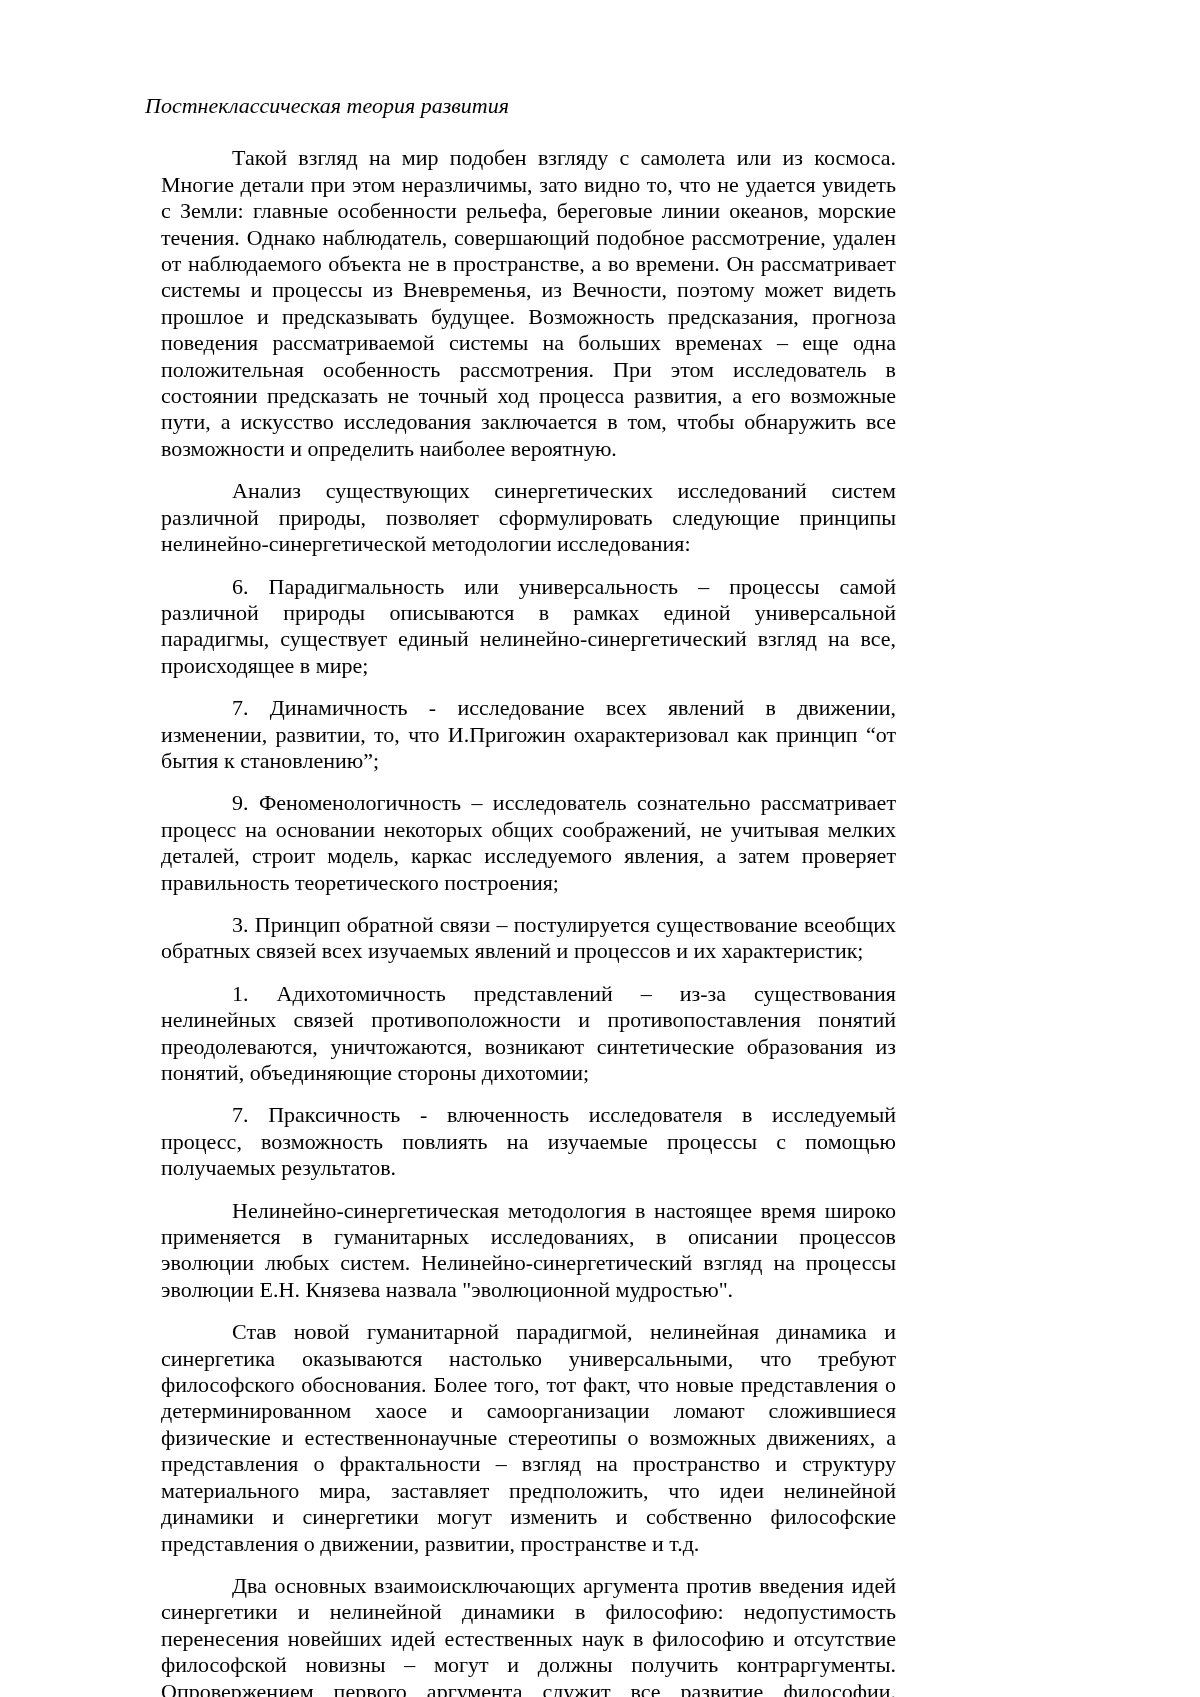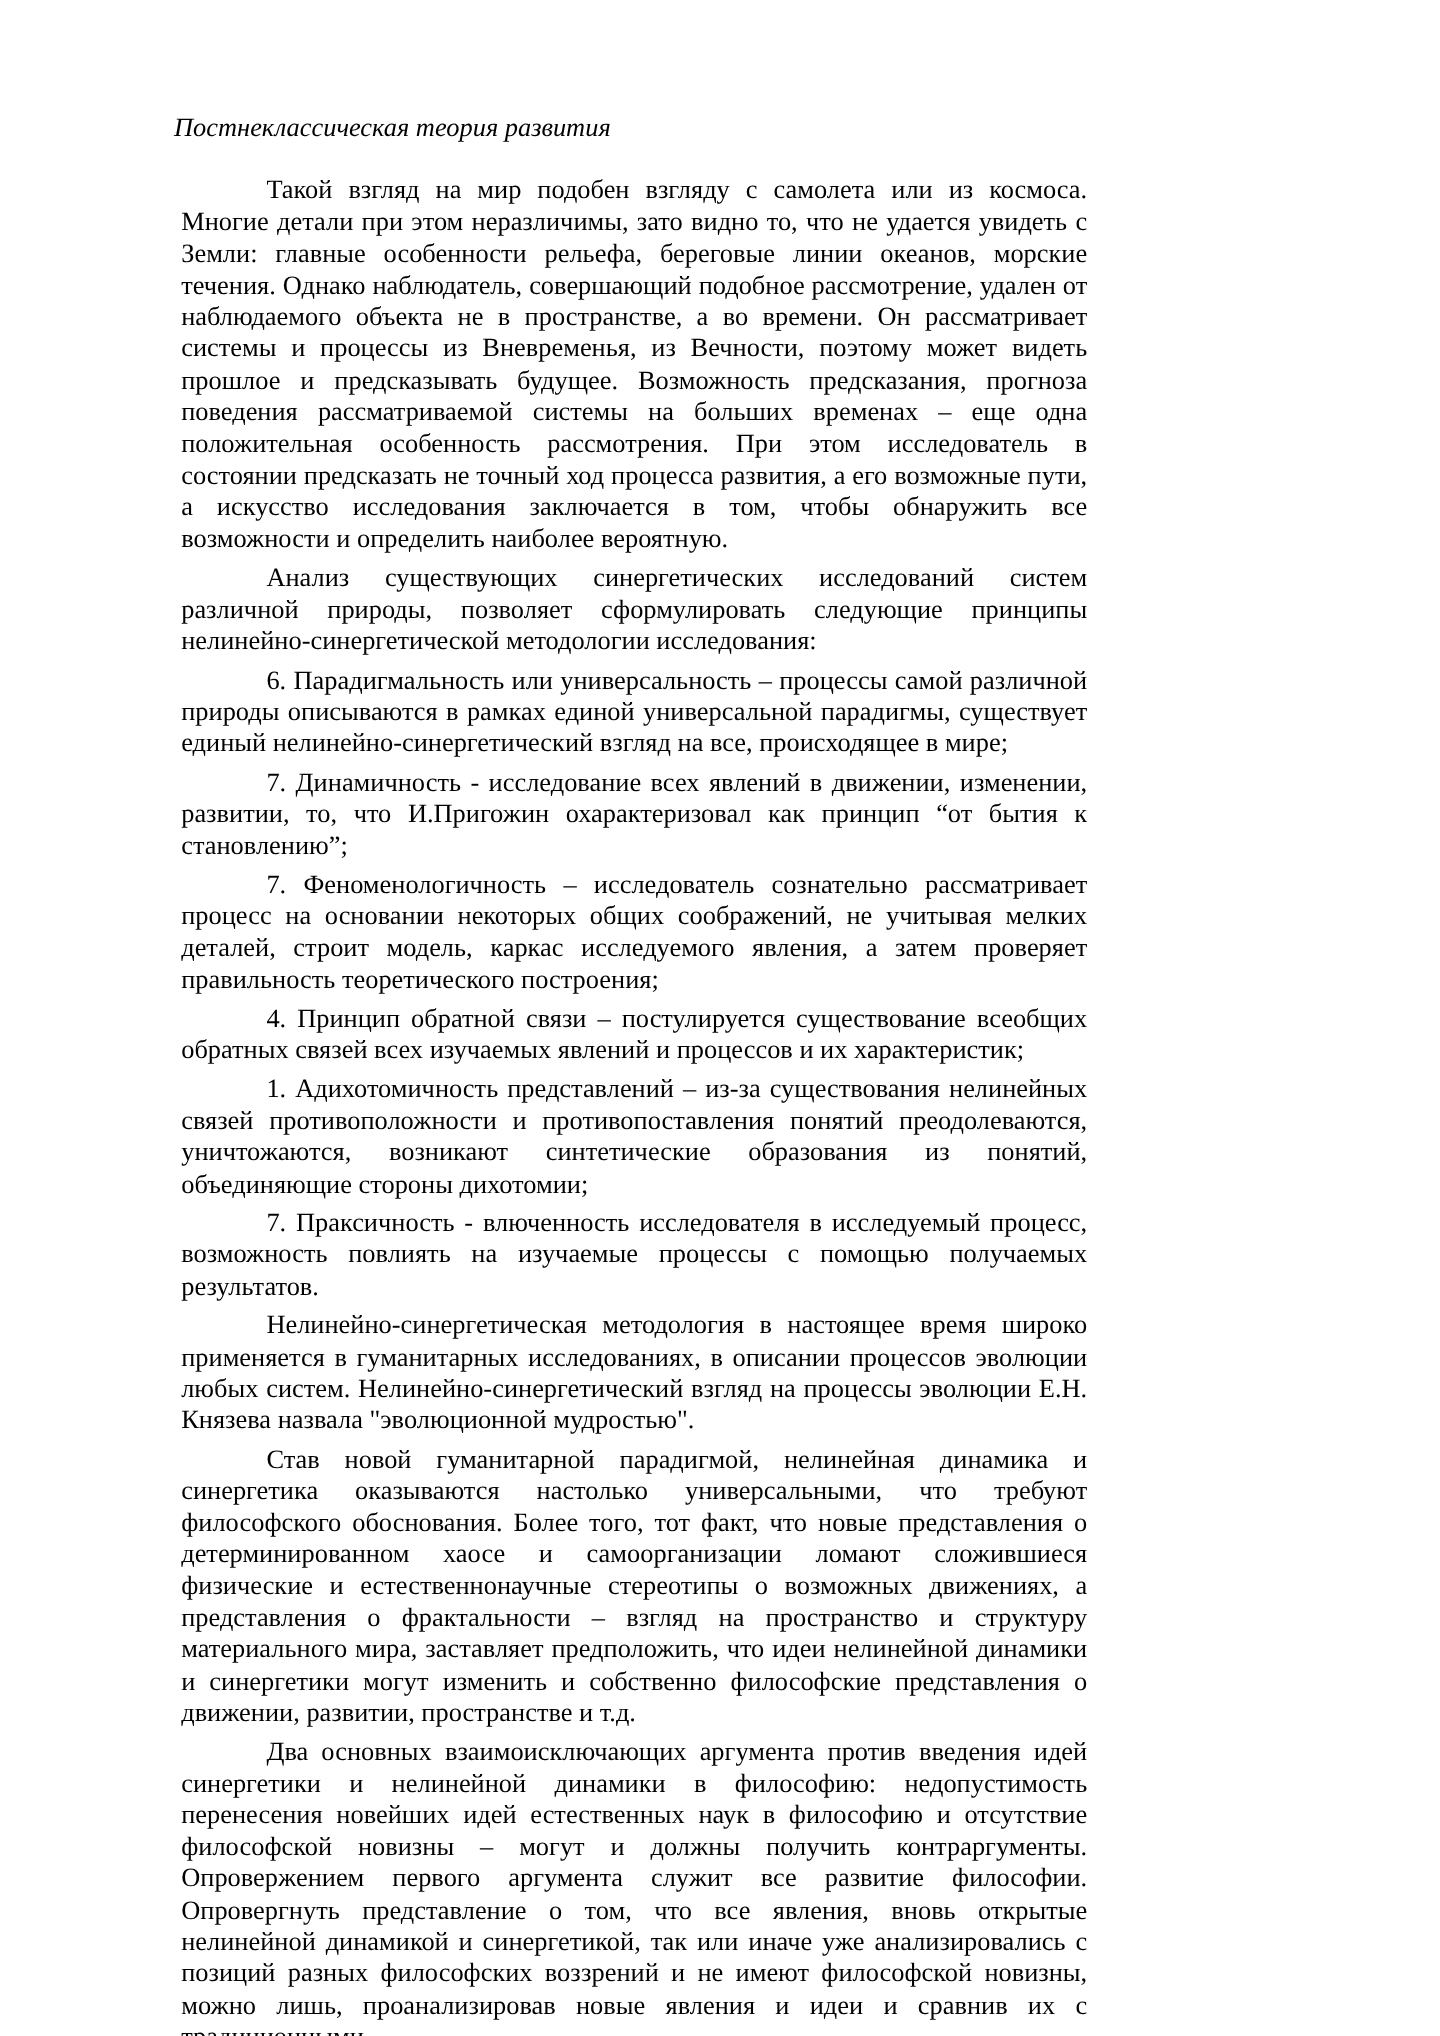--- a/index.html
+++ b/index.html
@@ -19,21 +19,21 @@
     line-height: 26.4px;
     color: #000000;
     overflow: hidden;
   }
   .running-head {
     font-style: italic;
     margin: 0 0 26px 0;
     text-align: left;
   }
   .body-text p {
-    margin: 6px;
+    margin: 16px;
     text-align: justify;
     text-indent: 71px;
   }
   .page-number {
     margin-top: 14px;
   }
   .journal-footer {
     margin-top: 5px;
     text-align: center;
   }
@@ -43,22 +43,22 @@
 
 <div class="page">
 
   <p class="running-head">Постнеклассическая теория развития</p>
 
   <div class="body-text">
     <p>Такой взгляд на мир подобен взгляду с самолета или из космоса. Многие детали при этом неразличимы, зато видно то, что не удается увидеть с Земли: главные особенности рельефа, береговые линии океанов, морские течения. Однако наблюдатель, совершающий подобное рассмотрение, удален от наблюдаемого объекта не в пространстве, а во времени. Он рассматривает системы и процессы из Вневременья, из Вечности, поэтому может видеть прошлое и предсказывать будущее. Возможность предсказания, прогноза поведения рассматриваемой системы на больших временах – еще одна положительная особенность рассмотрения. При этом исследователь в состоянии предсказать не точный ход процесса развития, а его возможные пути, а искусство исследования заключается в том, чтобы обнаружить все возможности и определить наиболее вероятную.</p>
     <p>Анализ существующих синергетических исследований систем различной природы, позволяет сформулировать следующие принципы нелинейно-синергетической методологии исследования:</p>
     <p>6. Парадигмальность или универсальность – процессы самой различной природы описываются в рамках единой универсальной парадигмы, существует единый нелинейно-синергетический взгляд на все, происходящее в мире;</p>
     <p>7. Динамичность - исследование всех явлений в движении, изменении, развитии, то, что И.Пригожин охарактеризовал как принцип “от бытия к становлению”;</p>
-    <p>7. Феноменологичность – исследователь сознательно рассматривает процесс на основании некоторых общих соображений, не учитывая мелких деталей, строит модель, каркас исследуемого явления, а затем проверяет правильность теоретического построения;</p>
-    <p>4. Принцип обратной связи – постулируется существование всеобщих обратных связей всех изучаемых явлений и процессов и их характеристик;</p>
+    <p>9. Феноменологичность – исследователь сознательно рассматривает процесс на основании некоторых общих соображений, не учитывая мелких деталей, строит модель, каркас исследуемого явления, а затем проверяет правильность теоретического построения;</p>
+    <p>3. Принцип обратной связи – постулируется существование всеобщих обратных связей всех изучаемых явлений и процессов и их характеристик;</p>
     <p>1. Адихотомичность представлений – из-за существования нелинейных связей противоположности и противопоставления понятий преодолеваются, уничтожаются, возникают синтетические образования из понятий, объединяющие стороны дихотомии;</p>
     <p>7. Праксичность - влюченность исследователя в исследуемый процесс, возможность повлиять на изучаемые процессы с помощью получаемых результатов.</p>
     <p>Нелинейно-синергетическая методология в настоящее время широко применяется в гуманитарных исследованиях, в описании процессов эволюции любых систем. Нелинейно-синергетический взгляд на процессы эволюции Е.Н. Князева назвала "эволюционной мудростью".</p>
     <p>Став новой гуманитарной парадигмой, нелинейная динамика и синергетика оказываются настолько универсальными, что требуют философского обоснования. Более того, тот факт, что новые представления о детерминированном хаосе и самоорганизации ломают сложившиеся физические и естественнонаучные стереотипы о возможных движениях, а представления о фрактальности – взгляд на пространство и структуру материального мира, заставляет предположить, что идеи нелинейной динамики и синергетики могут изменить и собственно философские представления о движении, развитии, пространстве и т.д.</p>
     <p>Два основных взаимоисключающих аргумента против введения идей синергетики и нелинейной динамики в философию: недопустимость перенесения новейших идей естественных наук в философию и отсутствие философской новизны – могут и должны получить контраргументы. Опровержением первого аргумента служит все развитие философии. Опровергнуть представление о том, что все явления, вновь открытые нелинейной динамикой и синергетикой, так или иначе уже анализировались с позиций разных философских воззрений и не имеют философской новизны, можно лишь, проанализировав новые явления и идеи и сравнив их с традиционными.</p>
   </div>
 
   <div class="page-number">82</div>
 
   <div class="journal-footer">СЛОЖНЫЕ СИСТЕМЫ, № 4 (49), 2023</div>

